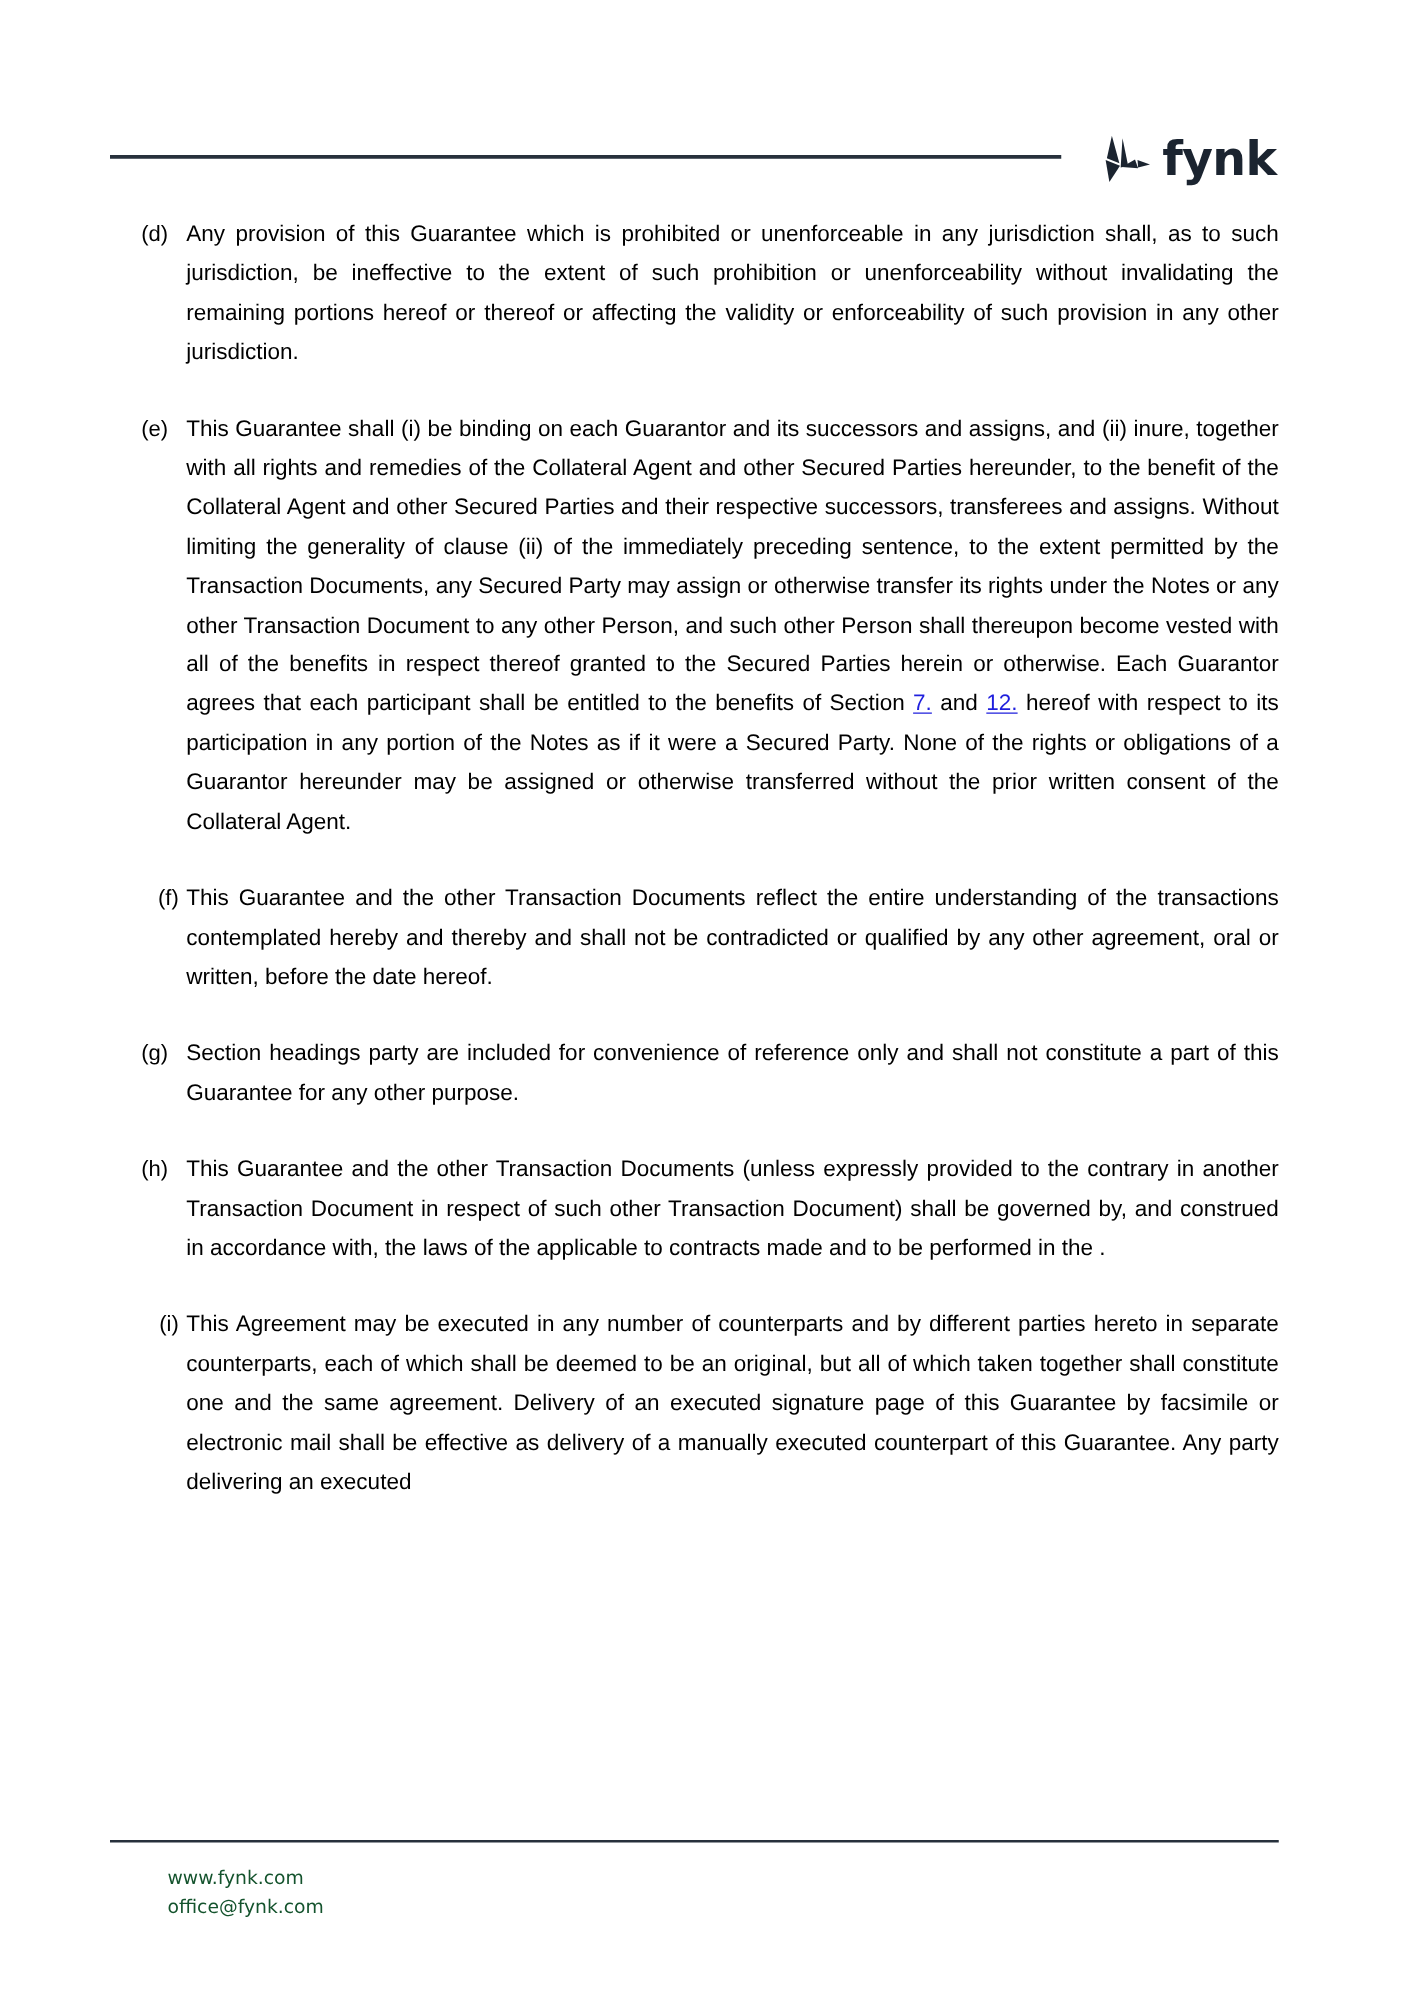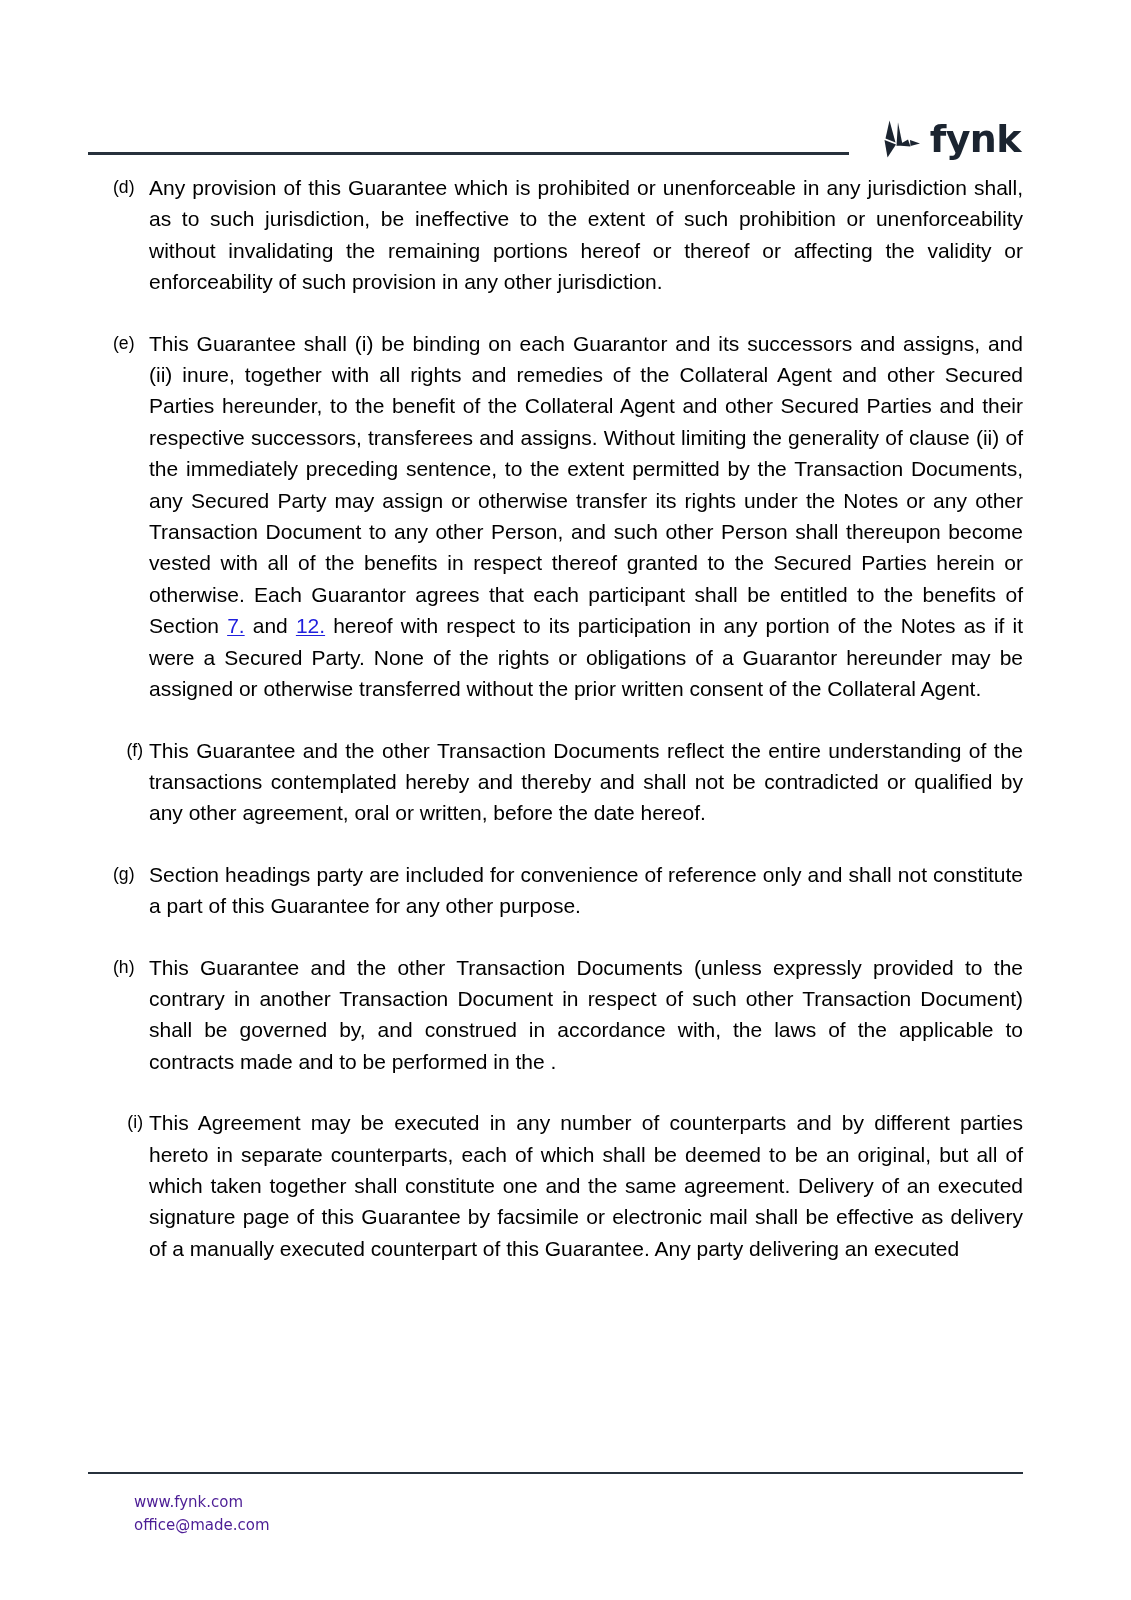--- a/index.html
+++ b/index.html
@@ -15,25 +15,24 @@
     font-family: "Liberation Sans", sans-serif;
     color: #000000;
     box-sizing: border-box;
     overflow: hidden;
   }
 
   
   .header {
     position: absolute;
     left: 88px;
-    top: 108px;
+    top: 96px;
     width: 935px;
     height: 62px;
     display: flex;
-    align-items: center;
   }
   .header-rule {
     flex: 1 1 auto;
     height: 3px;
     background: #27313c;
     margin-right: 26px;
     margin-top: 28px;
   }
   .brand {
     flex: 0 0 auto;
@@ -77,21 +76,21 @@
     line-height: 31.4px;
   }
   .clause-marker.narrow {
     width: 36px;
     text-align: right;
     padding-right: 6px;
     box-sizing: border-box;
   }
   .clause-body {
     flex: 1 1 auto;
-    font-size: 21px;
+    font-size: 18px;
     line-height: 31.4px;
     text-align: justify;
     text-justify: inter-word;
     hyphens: none;
   }
   .xref {
     color: #1f1fdd;
     text-decoration: underline;
     text-decoration-thickness: 1px;
     text-underline-offset: 2px;
@@ -107,21 +106,21 @@
   .footer-rule {
     width: 100%;
     height: 2px;
     background: #27313c;
   }
   .footer-lines {
     margin-top: 17px;
     padding-left: 46px;
     font-size: 15px;
     line-height: 23px;
-    color: #4c1d95;
+    color: #14532d;
     font-family: "DejaVu Sans", sans-serif;
   }
   .footer-line { display: block; }
 </style>
 </head>
 <body>
 
 <div class="page">
 
   <div class="header">
@@ -179,17 +178,17 @@
         <span>This Agreement may be executed in any number of counterparts and by different parties hereto in separate counterparts, each of which shall be deemed to be an original, but all of which taken together shall constitute one and the same agreement. Delivery of an executed signature page of this Guarantee by facsimile or electronic mail shall be effective as delivery of a manually executed counterpart of this Guarantee. Any party delivering an executed</span>
       </div>
     </div>
 
   </div>
 
   <div class="footer">
     <div class="footer-rule"></div>
     <div class="footer-lines">
       <span class="footer-line">www.fynk.com</span>
-      <span class="footer-line">office@made.com</span>
+      <span class="footer-line">office@fynk.com</span>
     </div>
   </div>
 
 </div>
 
 </body></html>

